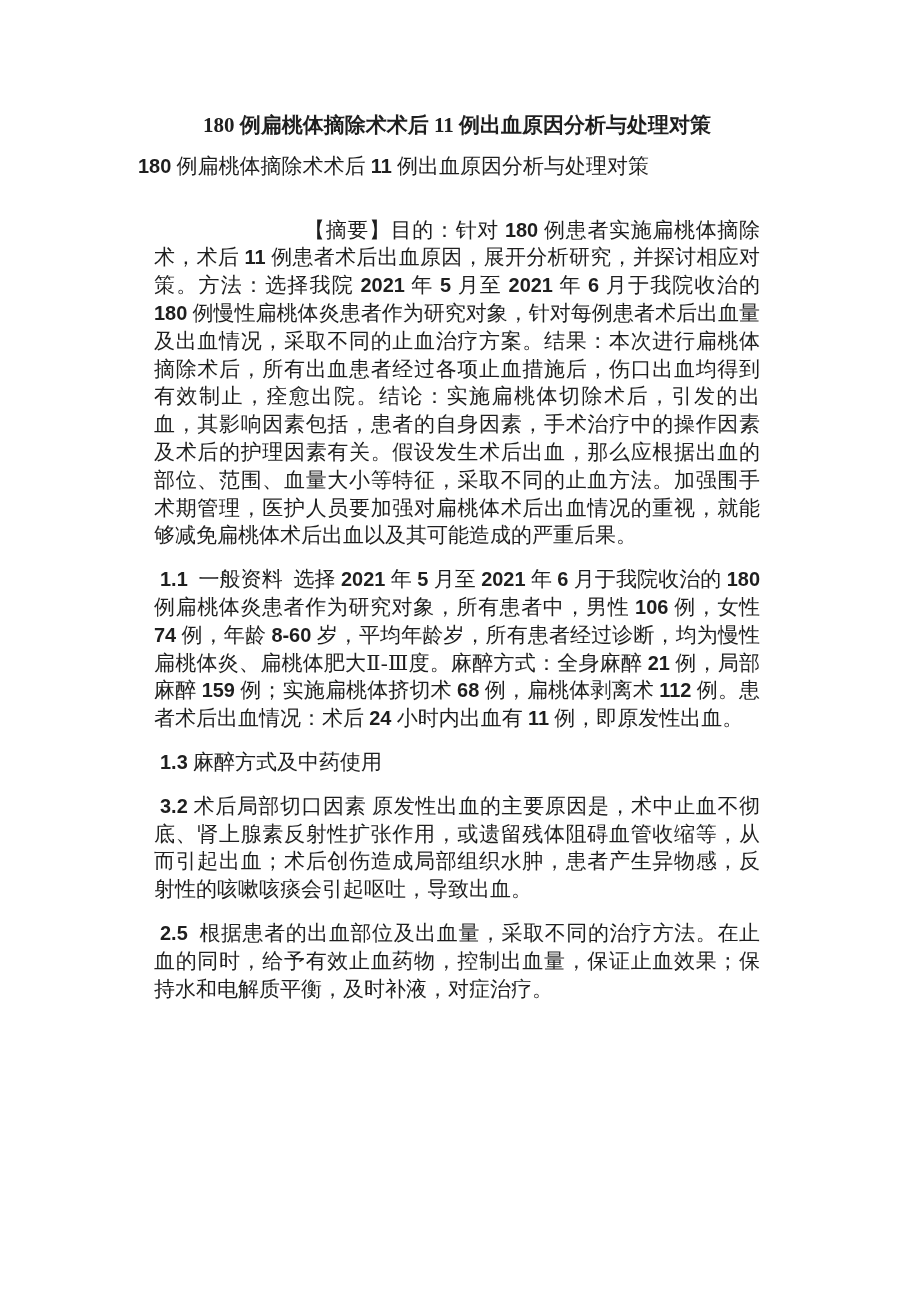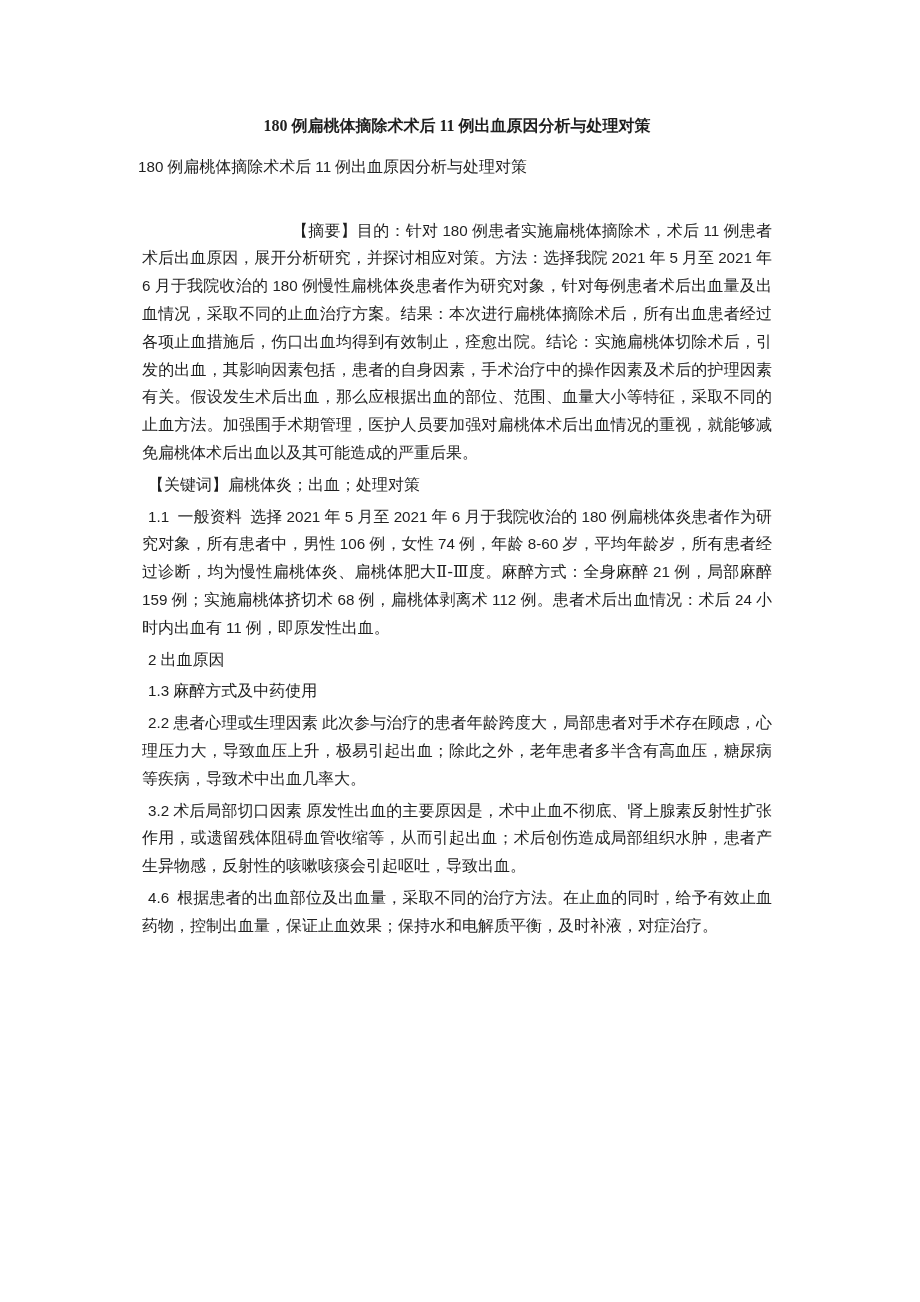--- a/index.html
+++ b/index.html
@@ -10,67 +10,64 @@
   .page {
     position: relative;
     width: 920px;
     height: 1302px;
     background: #ffffff;
     box-sizing: border-box;
     padding: 112px 144px 0 138px;
     overflow: hidden;
     font-family: "Liberation Serif", "DejaVu Serif", serif;
     color: #1f1f1f;
-    font-size: 16px;
+    font-size: 21px;
     line-height: 27.8px;
   }
   .page p {
-    margin: 4px;
+    margin: 16px;
     text-align: justify;
     white-space: pre-wrap;
   }
   .title-center {
     text-align: center !important;
     font-weight: 700;
     margin: 0 0 13px 0 !important;
     white-space: normal !important;
   }
   .title-left {
     margin: 0 0 36px 0 !important;
   }
   .indent-sm { text-indent: 6px; }
   .abstract  { text-indent: 150px; }
   b.num {
-    font-weight: 400;
+    font-weight: 700;
     font-family: "Liberation Sans", "DejaVu Sans", sans-serif;
     font-size: 0.95em;
   }
 </style>
 </head>
 <body>
 
 <div class="page">
 
   <p class="title-center">180 例扁桃体摘除术术后 11 例出血原因分析与处理对策</p>
 
   <p class="title-left"><b class="num">180</b> 例扁桃体摘除术术后 <b class="num">11</b> 例出血原因分析与处理对策</p>
 
   <p class="abstract">【摘要】目的：针对 <b class="num">180</b> 例患者实施扁桃体摘除术，术后 <b class="num">11</b> 例患者术后出血原因，展开分析研究，并探讨相应对策。方法：选择我院 <b class="num">2021</b> 年 <b class="num">5</b> 月至 <b class="num">2021</b> 年 <b class="num">6</b> 月于我院收治的 <b class="num">180</b> 例慢性扁桃体炎患者作为研究对象，针对每例患者术后出血量及出血情况，采取不同的止血治疗方案。结果：本次进行扁桃体摘除术后，所有出血患者经过各项止血措施后，伤口出血均得到有效制止，痊愈出院。结论：实施扁桃体切除术后，引发的出血，其影响因素包括，患者的自身因素，手术治疗中的操作因素及术后的护理因素有关。假设发生术后出血，那么应根据出血的部位、范围、血量大小等特征，采取不同的止血方法。加强围手术期管理，医护人员要加强对扁桃体术后出血情况的重视，就能够减免扁桃体术后出血以及其可能造成的严重后果。</p>
 
-  <p class="indent-sm">【关键词】扁桃体炎；出血；处理对策</p>
 
 
 
   <p class="indent-sm"><b class="num">1.1</b>  一般资料  选择 <b class="num">2021</b> 年 <b class="num">5</b> 月至 <b class="num">2021</b> 年 <b class="num">6</b> 月于我院收治的 <b class="num">180</b> 例扁桃体炎患者作为研究对象，所有患者中，男性 <b class="num">106</b> 例，女性 <b class="num">74</b> 例，年龄 <b class="num">8-60</b> 岁，平均年龄岁，所有患者经过诊断，均为慢性扁桃体炎、扁桃体肥大Ⅱ-Ⅲ度。麻醉方式：全身麻醉 <b class="num">21</b> 例，局部麻醉 <b class="num">159</b> 例；实施扁桃体挤切术 <b class="num">68</b> 例，扁桃体剥离术 <b class="num">112</b> 例。患者术后出血情况：术后 <b class="num">24</b> 小时内出血有 <b class="num">11</b> 例，即原发性出血。</p>
 
-  <p class="indent-sm"><b class="num">2</b> 出血原因</p>
 
   <p class="indent-sm"><b class="num">1.3</b> 麻醉方式及中药使用</p>
 
 
-  <p class="indent-sm"><b class="num">2.2</b> 患者心理或生理因素 此次参与治疗的患者年龄跨度大，局部患者对手术存在顾虑，心理压力大，导致血压上升，极易引起出血；除此之外，老年患者多半含有高血压，糖尿病等疾病，导致术中出血几率大。</p>
 
   <p class="indent-sm"><b class="num">3.2</b> 术后局部切口因素 原发性出血的主要原因是，术中止血不彻底、肾上腺素反射性扩张作用，或遗留残体阻碍血管收缩等，从而引起出血；术后创伤造成局部组织水肿，患者产生异物感，反射性的咳嗽咳痰会引起呕吐，导致出血。</p>
 
 
-  <p class="indent-sm"><b class="num">4.6</b>  根据患者的出血部位及出血量，采取不同的治疗方法。在止血的同时，给予有效止血药物，控制出血量，保证止血效果；保持水和电解质平衡，及时补液，对症治疗。</p>
+  <p class="indent-sm"><b class="num">2.5</b>  根据患者的出血部位及出血量，采取不同的治疗方法。在止血的同时，给予有效止血药物，控制出血量，保证止血效果；保持水和电解质平衡，及时补液，对症治疗。</p>
 
 </div>
 
 </body></html>

